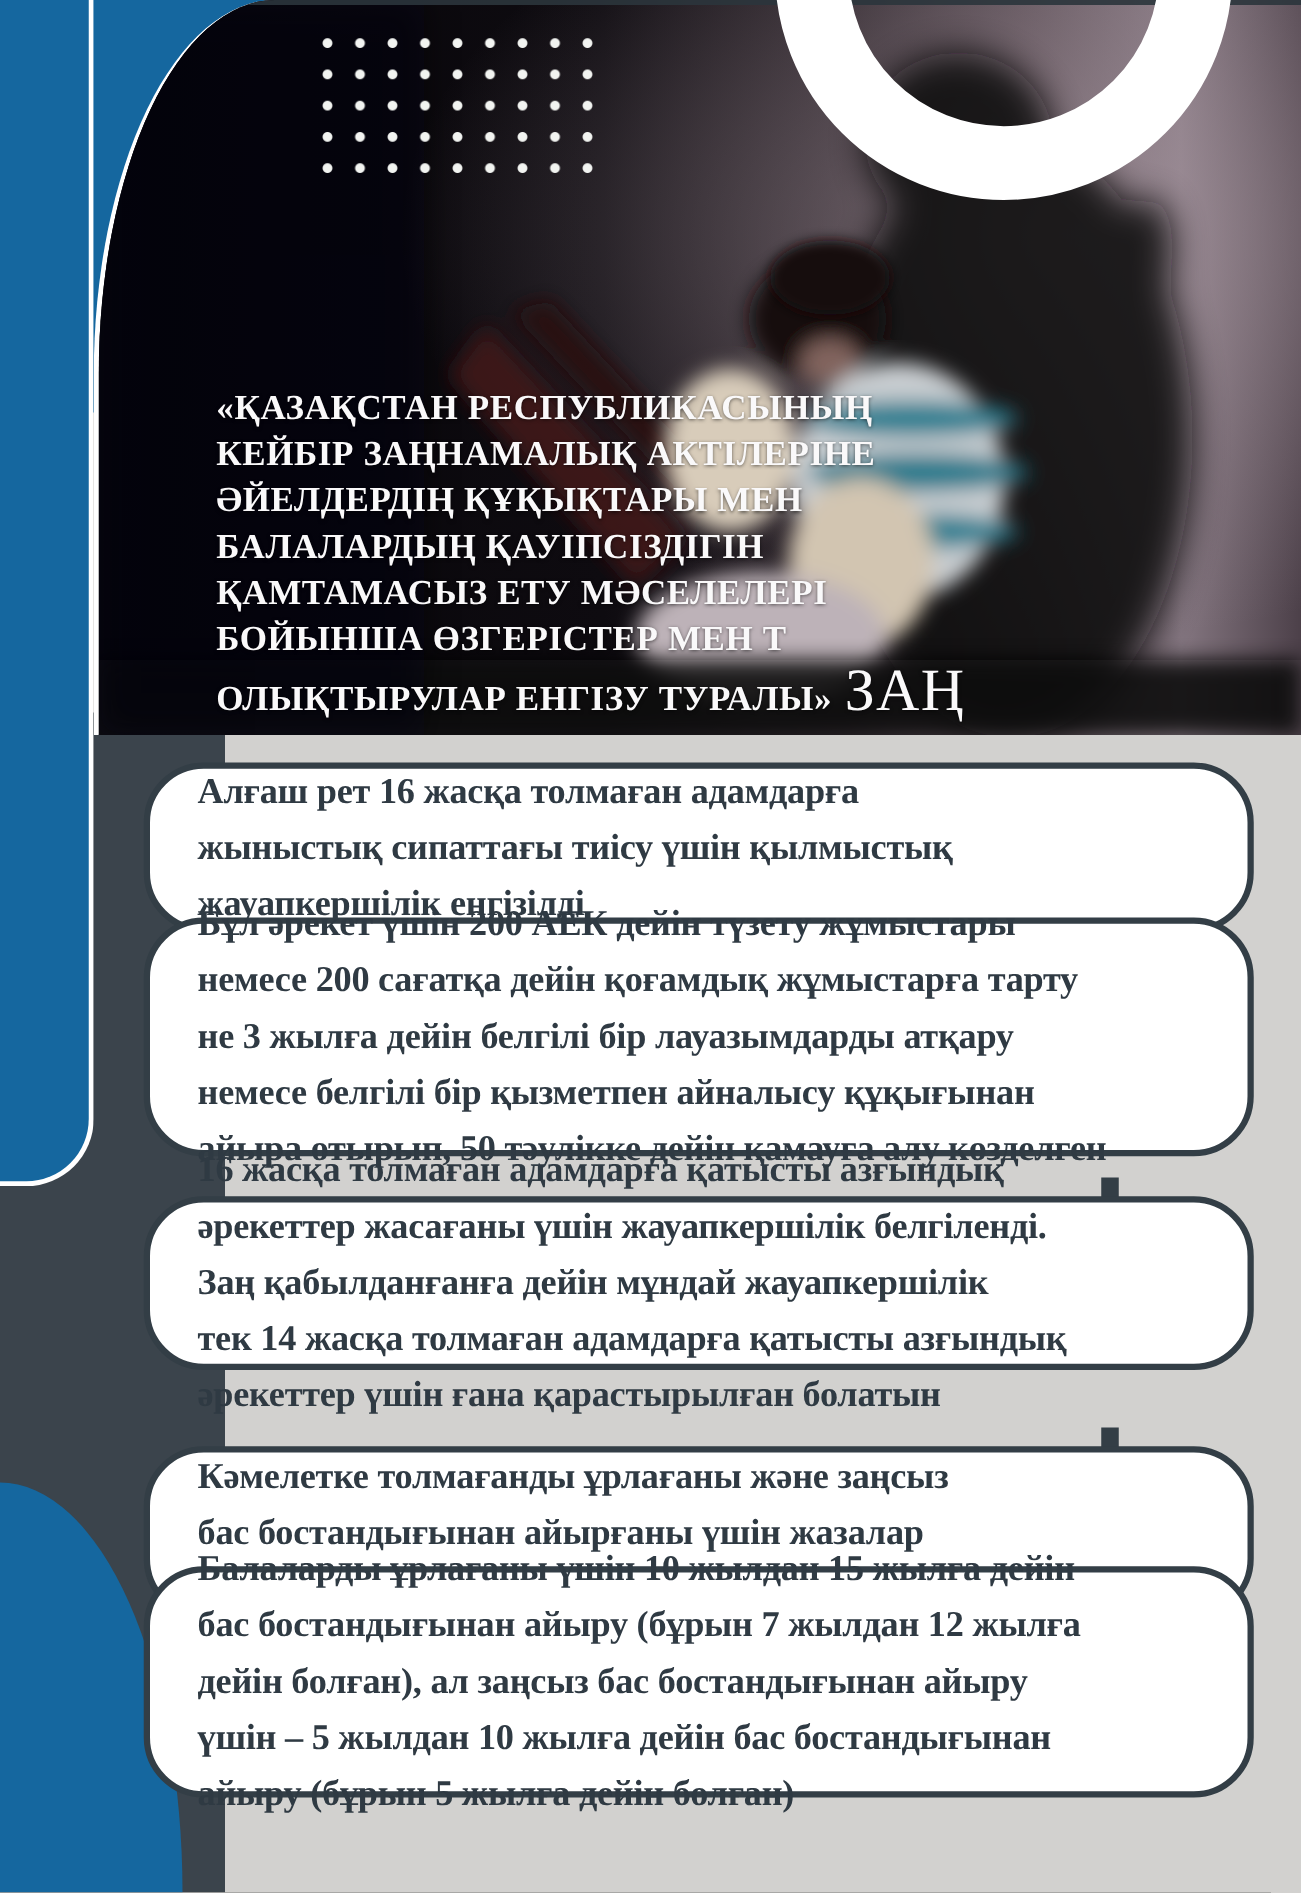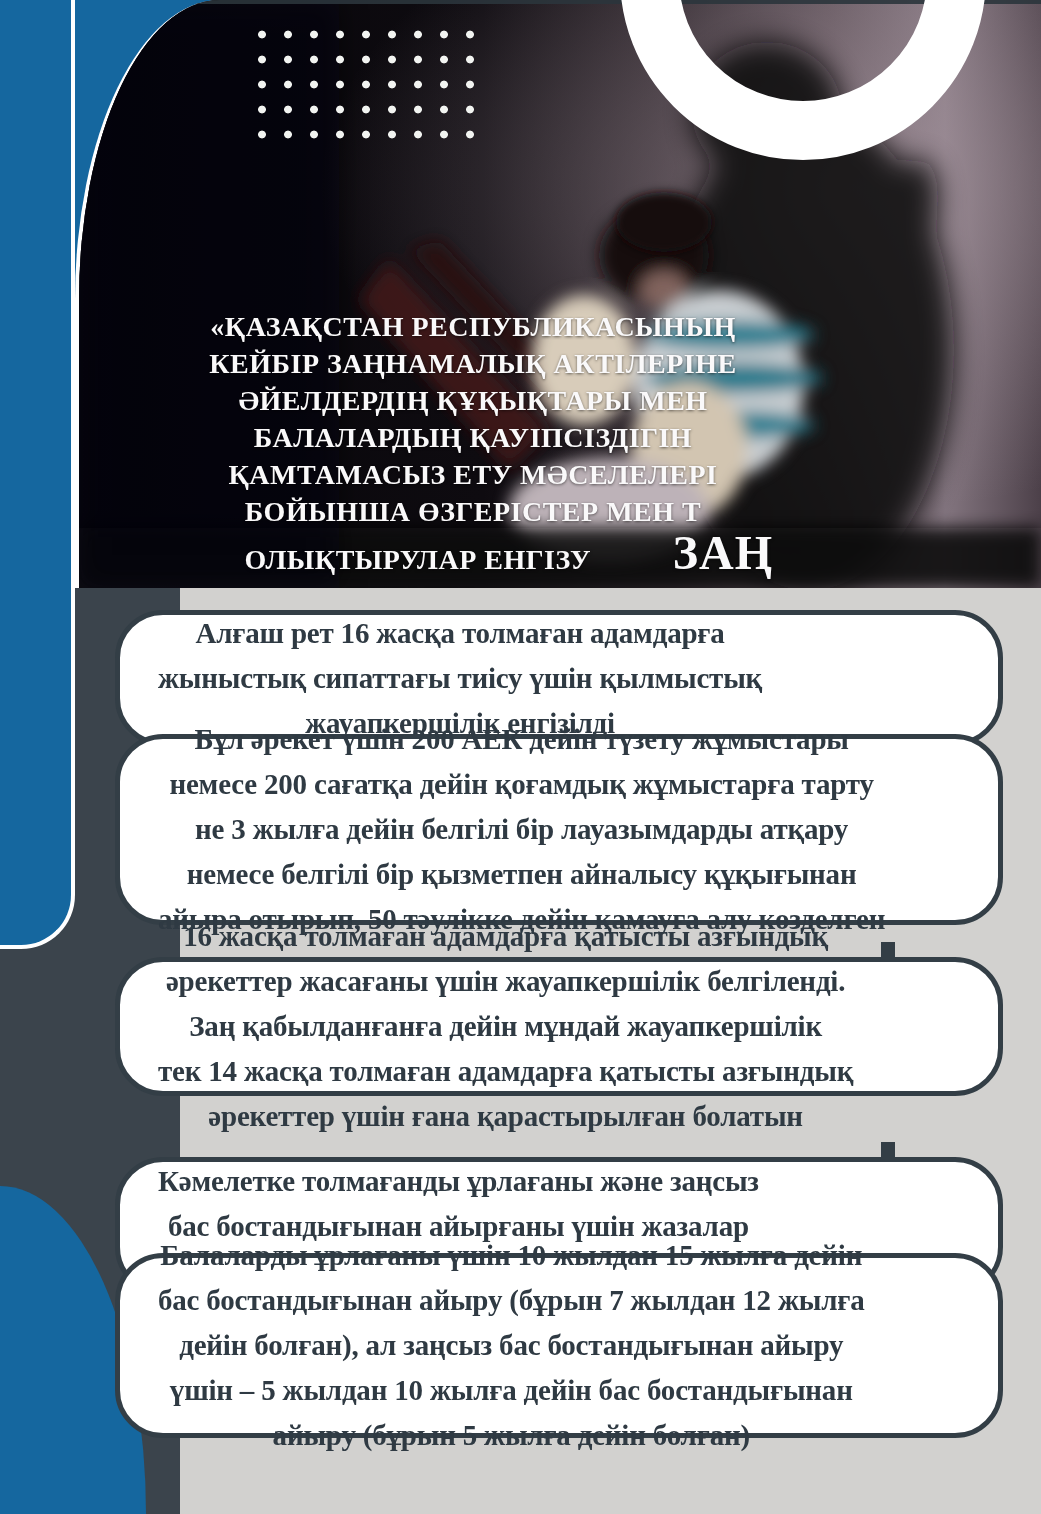--- a/index.html
+++ b/index.html
@@ -1,21 +1,21 @@
 <!DOCTYPE html>
 <html><head>
 <meta charset="utf-8">
 <style>
   html,body{margin:0;padding:0;background:#888;}
   .poster{
     position:relative;width:1041px;height:1514px;overflow:hidden;
     background:#d2d1cf;
     font-family:"Liberation Serif","DejaVu Serif",serif;
   }
-  .abs{position:absolute;text-align:center;}
+  .abs{position:absolute;}
   
   .slate-band{left:0;top:570px;width:180px;height:944px;background:#3b444c;}
   
   .blue-top{left:0;top:0;width:213px;height:330px;background:#15679f;}
   .blue-col{
     left:0;top:0;width:71px;height:945px;background:#15679f;
     border-right:4px solid #ffffff;border-bottom:4px solid #ffffff;
     border-bottom-right-radius:54px;
   }
   .blue-bottom{
@@ -39,21 +39,21 @@
     left:541px;top:-206px;width:366px;height:366px;box-sizing:border-box;
     border:59px solid #ffffff;border-radius:50%;
   }
   .title{
     left:94px;top:308px;width:600px;color:#faf9fa;
     font-size:28px;line-height:37px;font-weight:700;letter-spacing:.5px;
     text-shadow:0 1px 3px rgba(0,0,0,.55);
   }
   .title-lines{white-space:pre-line;}
   .title-last{margin-top:4px;display:flex;align-items:baseline;gap:10px;}
-  .title-big{font-size:48px;font-weight:700;letter-spacing:1px;}
+  .title-big{font-size:48px;font-weight:400;letter-spacing:1px;}
   
   .card{
     left:115px;width:888px;box-sizing:border-box;background:#ffffff;
     border:5px solid #333e46;border-radius:48px;
     display:flex;align-items:center;
     padding:6px 18px 6px 38px;
   }
   .card-text{
     white-space:pre;font-weight:700;color:#2f3a43;
     font-size:29px;line-height:45px;letter-spacing:-.2px;

